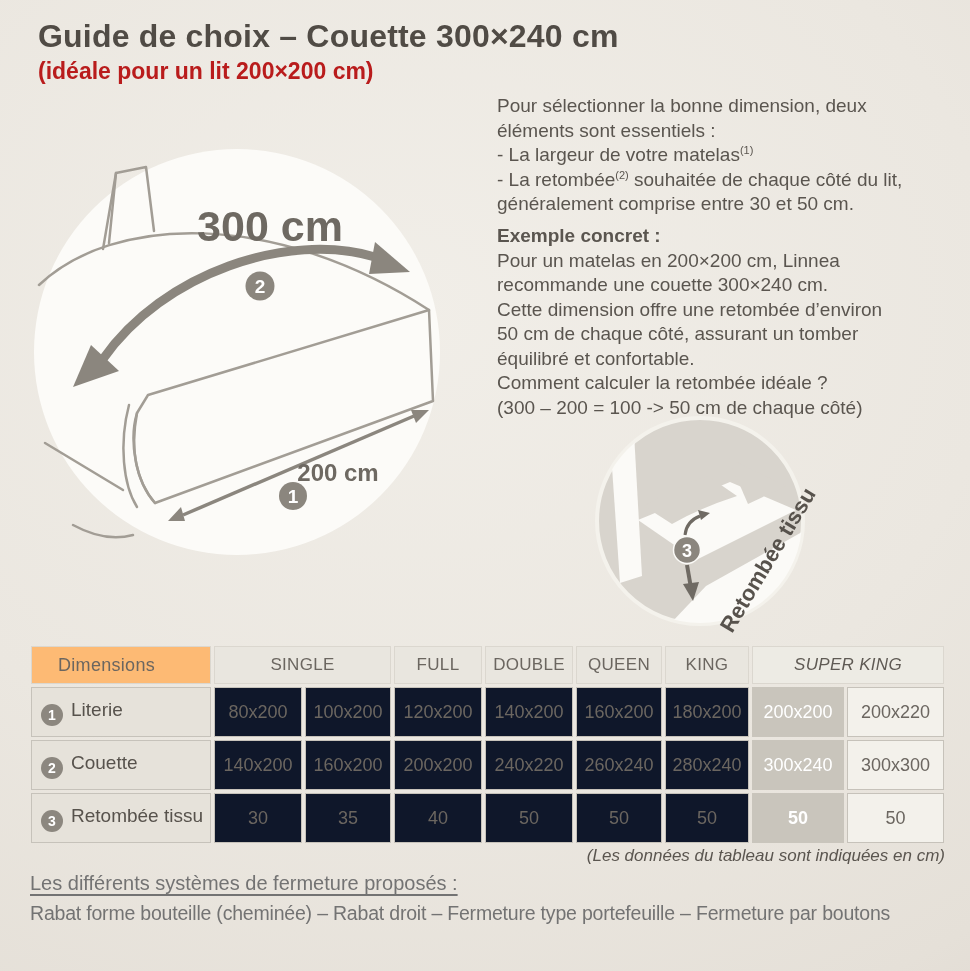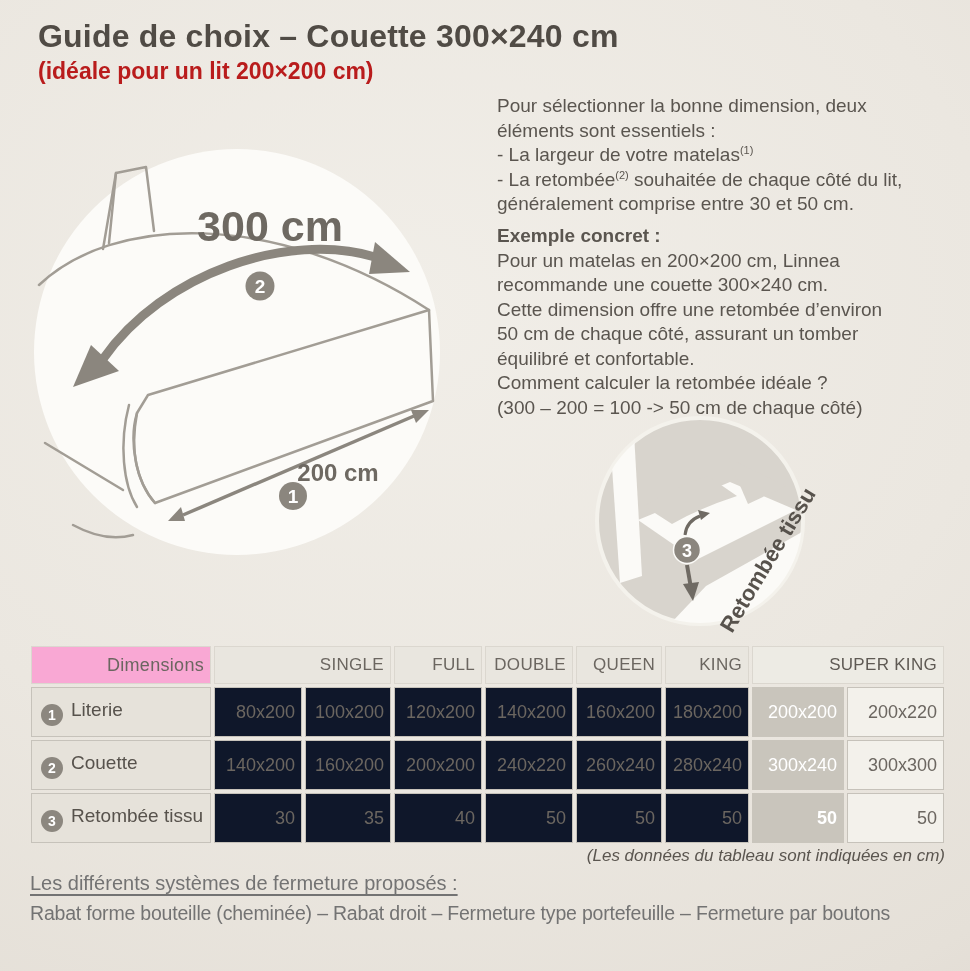--- a/index.html
+++ b/index.html
@@ -15,24 +15,24 @@
   .title-block h1{margin:0;font-size:32px;font-weight:700;color:#504b45;letter-spacing:.2px;}
   .title-block h2{margin:3px 0 0 0;font-size:23px;font-weight:700;color:#b91c1c;}
   
   .intro{left:497px;top:94px;font-size:19px;line-height:24.5px;color:#5a554f;}
   .example{left:497px;top:224px;font-size:19px;line-height:24.5px;color:#5a554f;}
   .tline{white-space:nowrap;}
   .bold{font-weight:700;}
   sup{font-size:11px;line-height:0;}
   
   table.dim{left:28px;top:643px;position:absolute;border-collapse:separate;border-spacing:3px;table-layout:fixed;}
-  table.dim th,table.dim td{padding:0 6px;text-align:right;font-weight:400;}
+  table.dim th,table.dim td{padding:0 6px;text-align:center;font-weight:400;}
   .ghead{height:36px;font-size:17px;color:#6b6660;background:#e9e6df;border:1px solid #dbd7cf;letter-spacing:.3px;}
-  .ghead.corner{text-align:right;padding-left:10px;font-size:18px;background:#f9a8d4;}
-  .ghead.sk{background:#edebe4;color:#5f5a54;}
+  .ghead.corner{text-align:left;padding-left:26px;font-size:18px;background:#fdba74;}
+  .ghead.sk{background:#edebe4;color:#5f5a54;font-style:italic;}
   .rowlabel{height:48px;text-align:left !important;padding-left:9px !important;font-size:19px;background:#e6e2da;border:1px solid #c6c2ba;color:#57524c;white-space:nowrap;}
   td.val{height:48px;font-size:18px;background:#0f172a;border:1px solid #c6c2ba;color:#6b6660;}
   td.val.hl{background:#c9c5bc;border-color:#c9c5bc;color:#ffffff;}
   td.val.hl.strong{font-weight:700;}
   td.val.last{background:#f3f1eb;}
   .tbadge{display:inline-block;width:22px;height:22px;border-radius:50%;background:#8c877f;color:#fff;
     font-size:14px;font-weight:700;line-height:22px;text-align:center;vertical-align:-4px;margin-right:8px;}
   
   .table-note{right:25px;top:846px;font-size:17px;font-style:italic;color:#5a554f;}
   .closures{left:30px;top:872px;color:#737373;}

